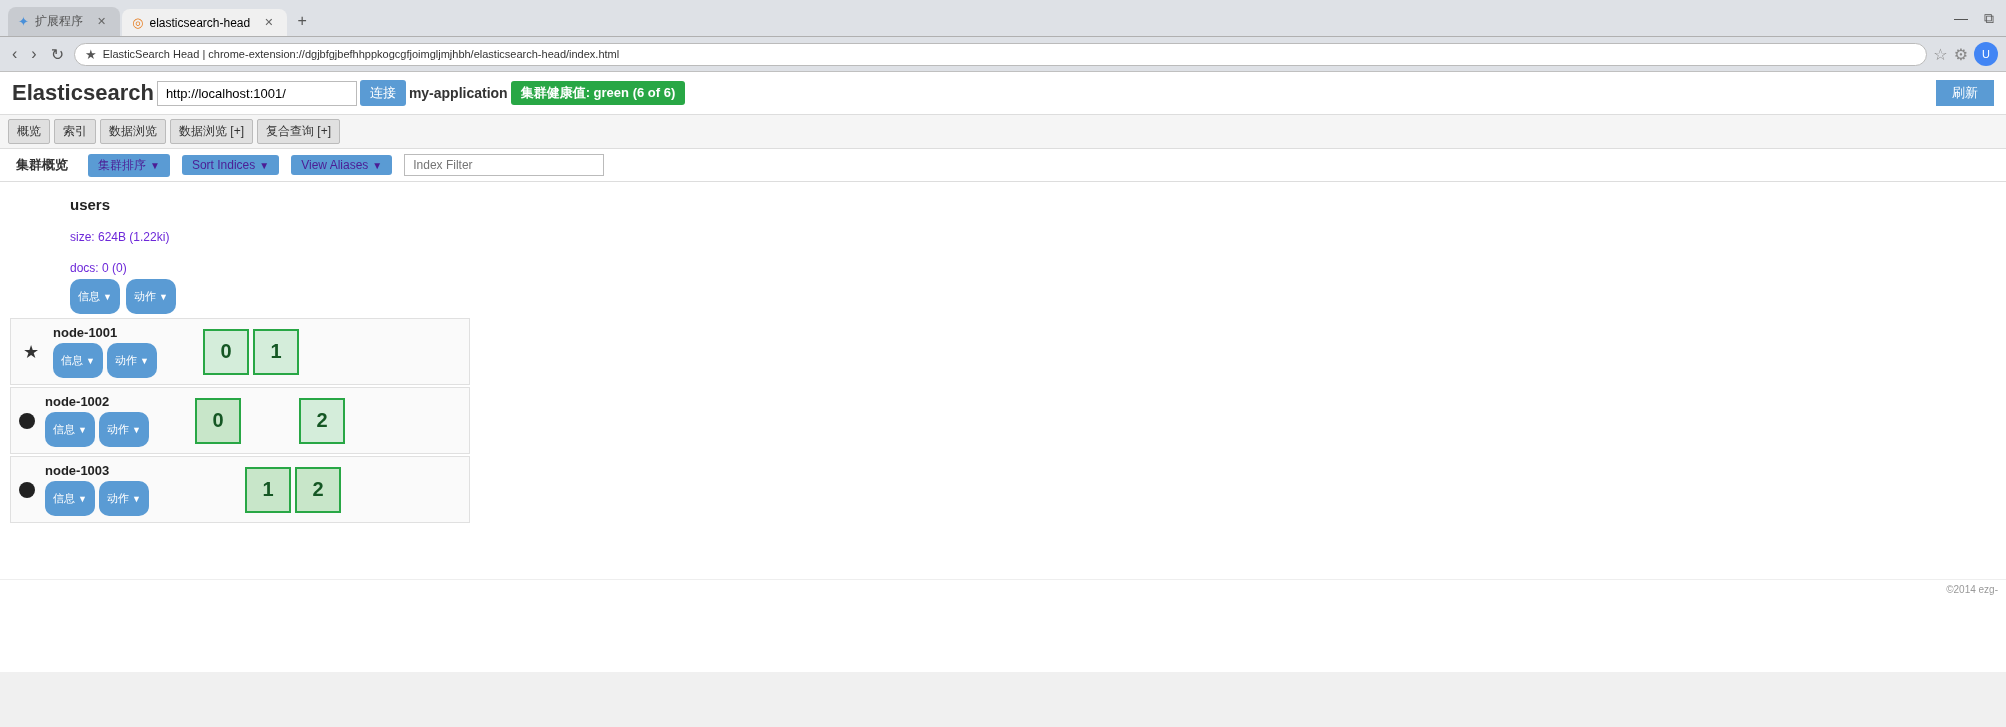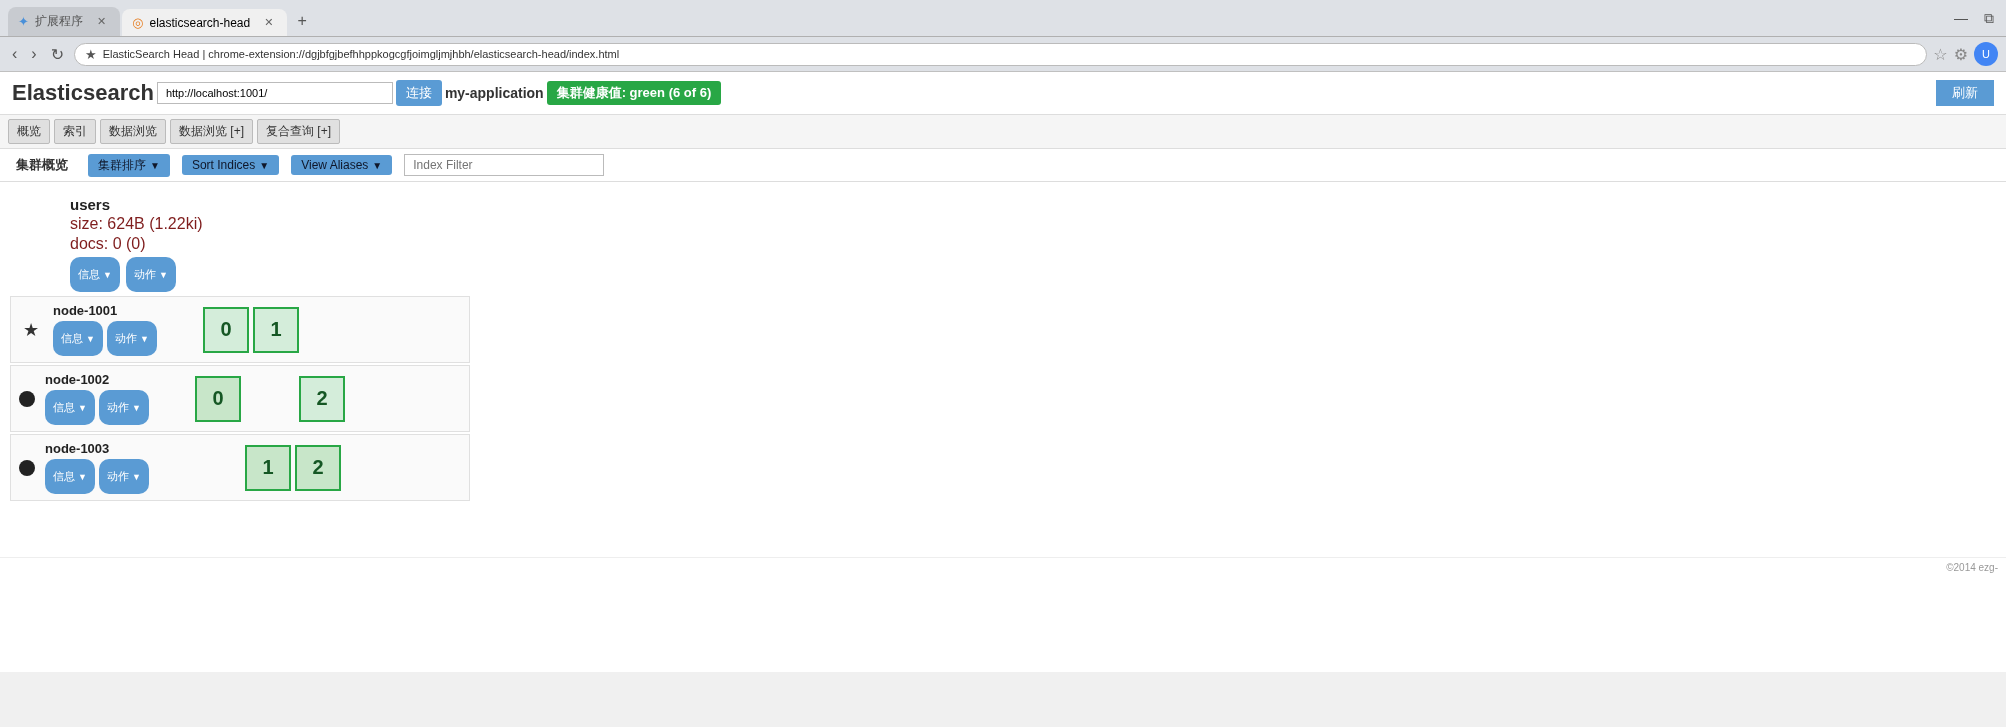--- a/index.html
+++ b/index.html
@@ -4,44 +4,44 @@
   <style>
     * { box-sizing: border-box; margin: 0; padding: 0; }
     body { font-family: Arial, sans-serif; font-size: 13px; background: #f0f0f0; }
     .win-controls { position: absolute; top: 8px; right: 8px; display: flex; gap: 8px; }
     .nav-btn { background: none; border: none; font-size: 16px; cursor: pointer; color: #555; padding: 2px 4px; }
 
     
     .app-container { background: #fff; min-height: 600px; }
     .app-header { display: flex; align-items: center; padding: 8px 12px; border-bottom: 1px solid #ddd; gap: 3px; }
     .app-logo { font-size: 22px; font-weight: bold; color: #333; }
-    .connect-input { padding: 4px 8px; border: 1px solid #bbb; font-size: 11px; width: 236px; }
+    .connect-input { padding: 4px 8px; border: 1px solid #bbb; font-size: 13px; width: 200px; }
     .connect-btn { padding: 4px 10px; background: #5a9bd4; color: white; border: none; cursor: pointer; border-radius: 3px; font-size: 13px; }
     .app-name { font-weight: bold; color: #333; font-size: 14px; }
     .health-badge { background: #28a745; color: white; padding: 3px 10px; font-size: 13px; font-weight: bold; border-radius: 3px; }
     .header-right { margin-left: auto; }
     .refresh-btn { padding: 4px 16px; background: #5a9bd4; color: white; border: none; cursor: pointer; font-size: 13px; }
 
     
     .nav-tabs { display: flex; align-items: center; padding: 4px 8px; gap: 4px; border-bottom: 1px solid #ddd; background: #f5f5f5; }
     .nav-tab { padding: 3px 8px; background: #e0e0e0; border: 1px solid #bbb; cursor: pointer; font-size: 12px; border-radius: 2px; color: #333; }
 
     
     .cluster-bar { display: flex; align-items: center; padding: 4px 8px; gap: 12px; border-bottom: 1px solid #ddd; background: #fff; }
     .cluster-title { font-weight: bold; font-size: 13px; color: #333; padding: 3px 8px; }
-    .dropdown-btn { padding: 3px 10px; background: #5a9bd4; color: #0f172a; border: none; cursor: pointer; font-size: 12px; border-radius: 3px; display: flex; align-items: center; gap: 4px; }
+    .dropdown-btn { padding: 3px 10px; background: #5a9bd4; color: #4c1d95; border: none; cursor: pointer; font-size: 12px; border-radius: 3px; display: flex; align-items: center; gap: 4px; }
     .dropdown-btn .arrow { font-size: 10px; }
     .index-filter { padding: 3px 8px; border: 1px solid #bbb; font-size: 12px; width: 200px; color: #999; }
 
     
     .main-content { display: flex; padding: 10px; }
     .index-panel { min-width: 460px; }
     .index-header { padding: 4px 8px 4px 60px; }
     .index-name { font-weight: bold; font-size: 15px; color: #222; }
-    .index-meta { font-size: 16px; color: #7f1d1d; margin-top: 2px; }
+    .index-meta { font-size: 12px; color: #6d28d9; margin-top: 17px; }
     .index-actions { display: flex; gap: 6px; margin-top: 4px; }
     .action-btn { padding: 10px 8px; background: #5a9bd4; color: white; border: none; cursor: pointer; font-size: 11px; border-radius: 10px; display: flex; align-items: center; gap: 3px; }
     .action-btn .arr { font-size: 9px; }
 
     
     .node-row { display: flex; align-items: center; padding: 6px 8px; border: 1px solid #e0e0e0; margin-bottom: 2px; background: #fafafa; }
     .node-star { font-size: 18px; color: #333; margin-right: 10px; width: 24px; text-align: center; }
     .node-dot { width: 16px; height: 16px; border-radius: 50%; background: #222; margin-right: 10px; }
     .node-info { min-width: 120px; }
     .node-name { font-weight: bold; font-size: 13px; color: #222; }

